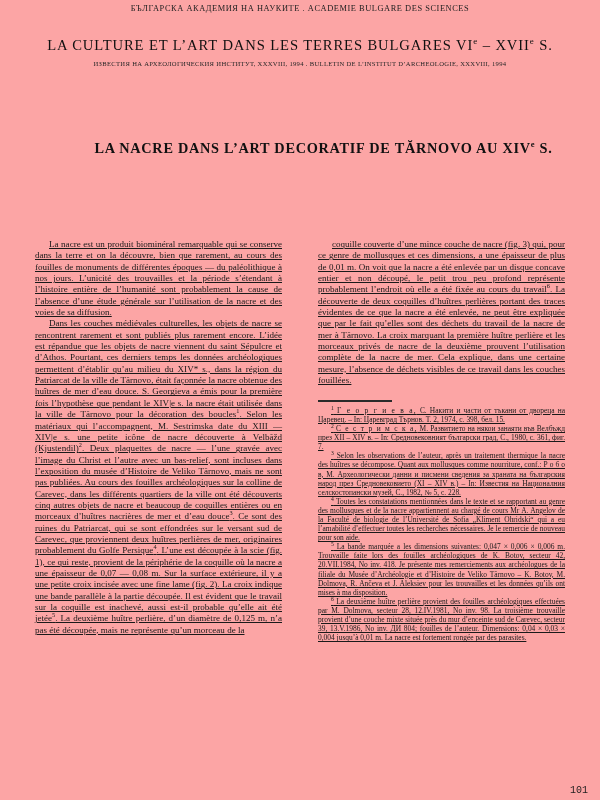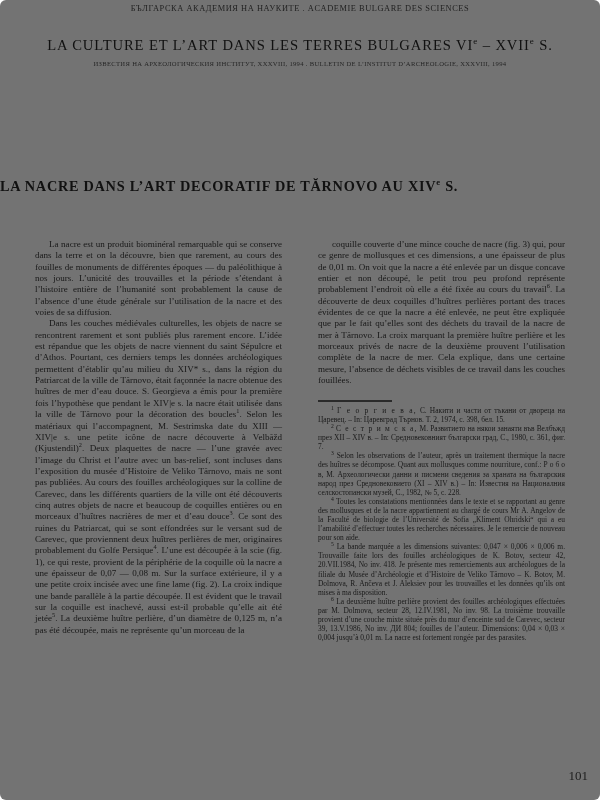--- a/index.html
+++ b/index.html
@@ -11,23 +11,22 @@
     height: 800px;
     background: #ffffff;
     font-family: "Liberation Serif", serif;
     color: #1a1a1a;
     overflow: hidden;
   }
   .page {
     position: relative;
     width: 600px;
     height: 800px;
-    background: #737373;
+    background: #fca5a5;
     box-sizing: border-box;
-    border-radius: 6px;
   }
 
   
   .masthead {
     padding-top: 4px;
     text-align: center;
   }
   .mast-line-1 {
     font-size: 8.4px;
     letter-spacing: 0.55px;
@@ -48,21 +47,23 @@
     font-size: 6.6px;
     letter-spacing: 0.32px;
     margin-top: 6px;
     color: #262626;
     white-space: nowrap;
     font-family: "Liberation Serif", serif;
   }
 
   
   .title-block {
-    margin-top: 110px;
+    margin-top: 72px;
+    text-align: center;
+    padding-left: 47px;
   }
   .article-title {
     font-size: 14.3px;
     font-weight: bold;
     letter-spacing: 0.72px;
     color: #111;
     white-space: nowrap;
     font-family: "Liberation Serif", serif;
   }
   .article-title sup { font-size: 8.6px; }
@@ -75,20 +76,21 @@
   }
 
   
   .columns {
     position: absolute;
     top: 239px;
     left: 35px;
     width: 530px;
     display: flex;
     gap: 36px;
+    text-decoration: underline;
   }
   .col {
     width: 254px;
   }
   .body-par {
     font-size: 9.05px;
     line-height: 11.35px;
     text-align: justify;
     text-indent: 14px;
     margin: 0;
@@ -115,24 +117,24 @@
     color: #191919;
     font-family: "Liberation Serif", serif;
   }
   .fn sup { font-size: 5.6px; vertical-align: super; line-height: 0; }
   .fn .sp { letter-spacing: 1.15px; }
 
   
   .page-number {
     position: absolute;
     right: 12px;
-    bottom: 16px;
-    font-size: 13px;
+    bottom: 4px;
+    font-size: 10px;
     color: #1d1d1d;
-    font-family: Liberation Serif, serif;
+    font-family: Liberation Mono, monospace;
   }
 </style>
 </head>
 <body>
 
 <div class="page">
 
   <div class="masthead">
     <div class="mast-line-1">БЪЛГАРСКА АКАДЕМИЯ НА НАУКИТЕ . ACADEMIE BULGARE DES SCIENCES</div>
     <div class="mast-line-2"><span>LA CULTURE ET L’ART DANS LES TERRES BULGARES VI</span><sup>e</sup><span> – XVII</span><sup>e</sup><span> S.</span></div>

